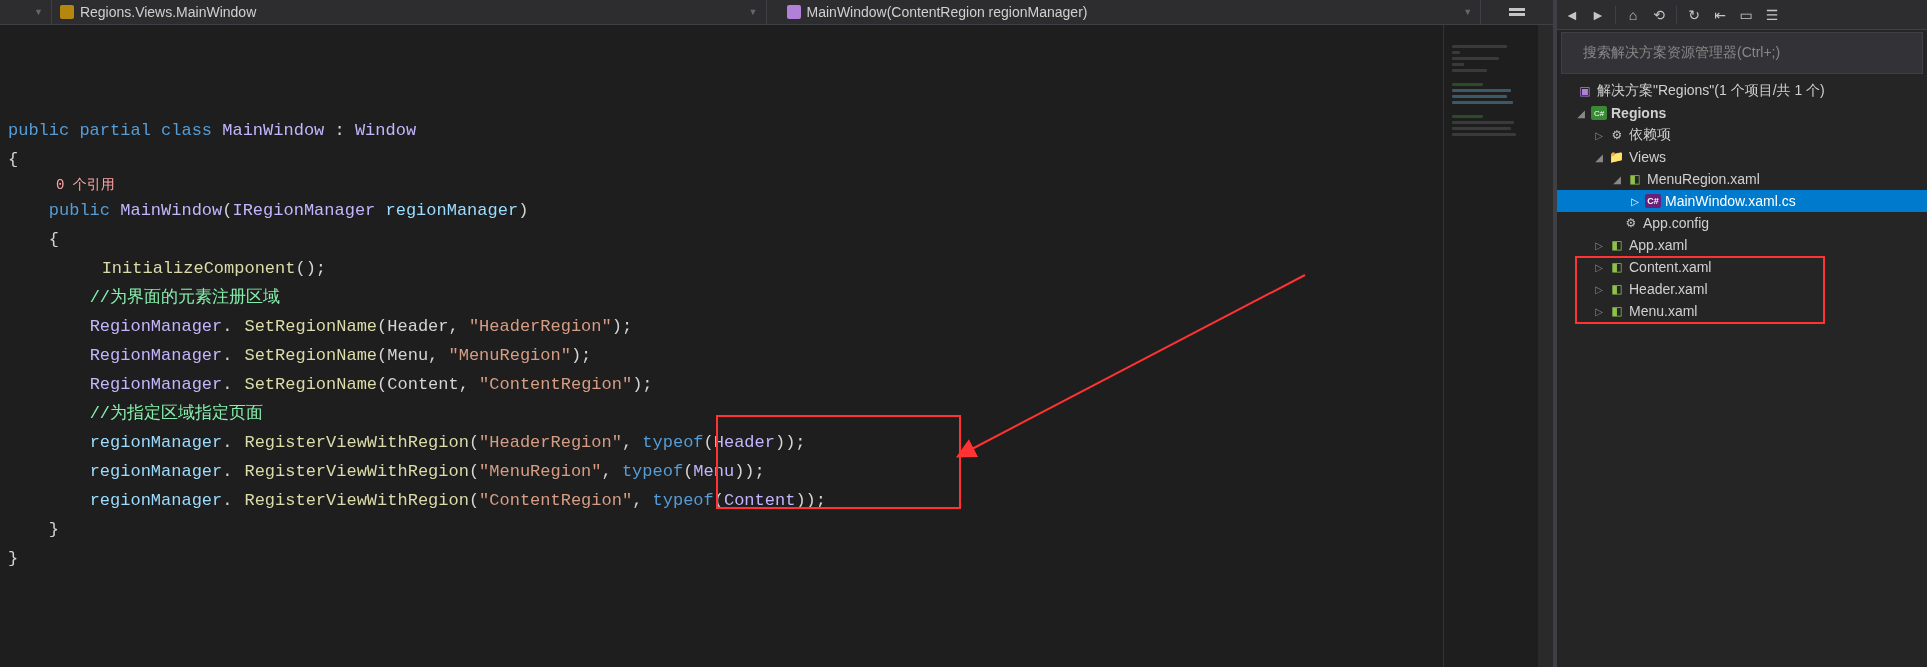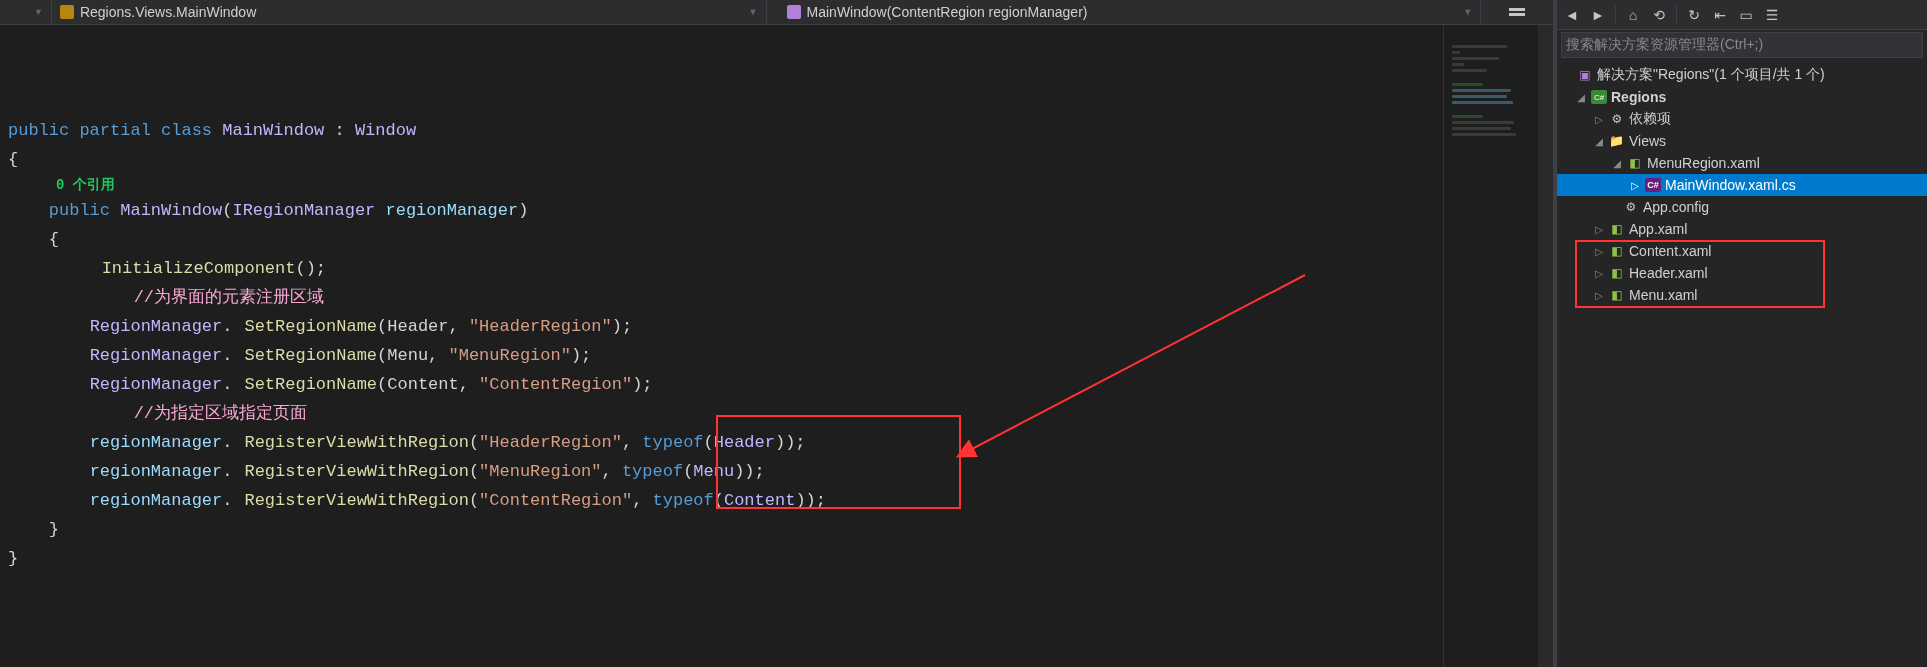--- a/index.html
+++ b/index.html
@@ -48,26 +48,26 @@
     }
     .gutter { width: 6px; background: #1e1e1e; }
     .code-content {
       flex: 1;
       padding: 4px 0;
       line-height: 29px;
       white-space: pre;
       position: relative;
     }
     .code-line { padding-left: 2px; }
-    .code-lens { color: #22c55e; font-size: 14px; padding-left: 50px; line-height: 22px; font-weight: bold; }
+    .code-lens { color: #fca5a5; font-size: 14px; padding-left: 50px; line-height: 22px; }
     .kw { color: #569cd6; }
     .type { color: #c4b5fd; }
     .method { color: #dcdcaa; margin-left: 12px; }
     .str { color: #d69d85; }
-    .comment { color: #f9a8d4; margin-left: 44px; }
+    .comment { color: #86efac; }
     .param { color: #9cdcfe; }
     .highlight-box {
       position: absolute;
       border: 2px solid #ff3333;
       pointer-events: none;
     }
     .arrow-line {
       position: absolute;
       pointer-events: none;
     }
@@ -108,27 +108,27 @@
       width: 18px;
       height: 18px;
       display: flex;
       align-items: center;
       justify-content: center;
       color: #c5c5c5;
       cursor: pointer;
     }
     .toolbar-sep { width: 1px; height: 18px; background: #3f3f46; }
     .search-box {
-      height: 26px;
+      height: 42px;
       background: #333337;
       border: 1px solid #3f3f46;
       margin: 2px 4px;
       display: flex;
       align-items: center;
-      padding: 0 4px;
+      padding: 0 21px;
       color: #888;
     }
     .tree {
       flex: 1;
       padding-top: 4px;
       overflow: auto;
       position: relative;
     }
     .tree-item {
       display: flex;

